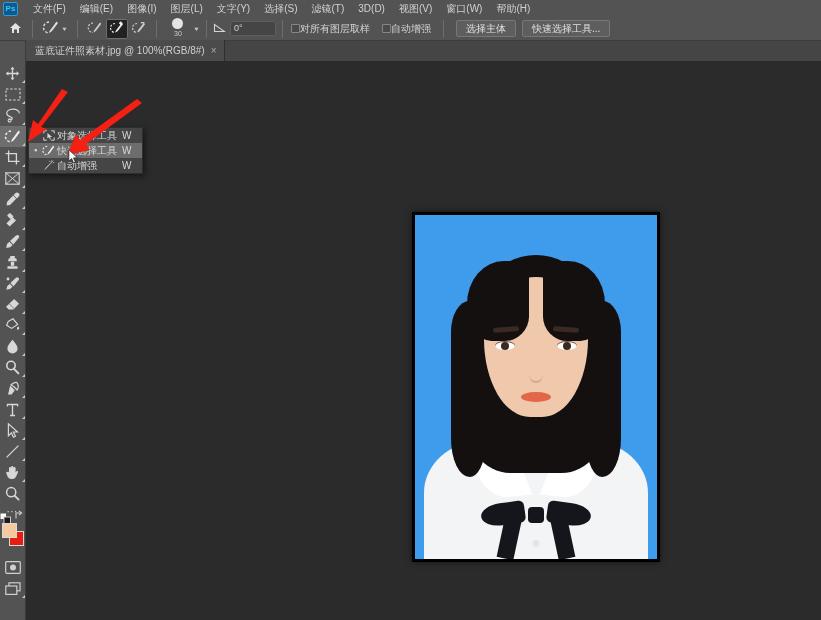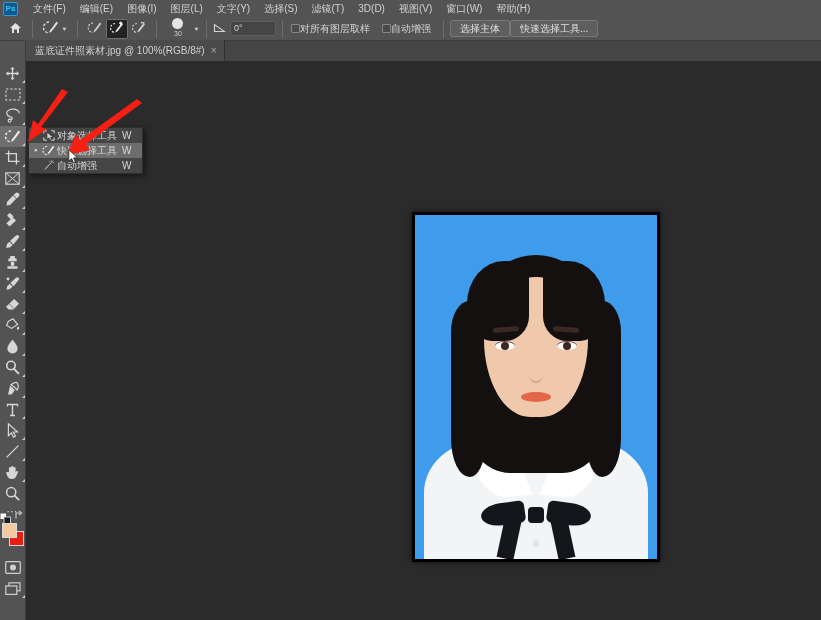--- a/index.html
+++ b/index.html
@@ -65,21 +65,21 @@
     width: 46px; height: 15px; background: #454545;
     border: 1px solid #5e5e5e; border-radius: 2px;
     color: #d4d4d4; font-size: 9px; line-height: 13px; padding-left: 3px;
   }
   .chk-wrap { display: flex; align-items: center; gap: 0; padding: 0 2px; }
   .chk {
     width: 9px; height: 9px; background: #4a4a4a;
     border: 1px solid #868686; border-radius: 1px;
   }
   .opt-btn {
-    height: 17px; padding: 0 9px; 
+    height: 17px; padding: 0 9px; margin-left: 6px;
     background: #5e5e5e; border: 1px solid #777777; border-radius: 2px;
     color: #e0e0e0; font-size: 10px; line-height: 15px; white-space: nowrap;
   }
 
   
   .tabstrip {
     position: absolute; left: 26px; top: 41px; width: 795px; height: 21px;
     background: #454545; border-bottom: 1px solid #2b2b2b;
     display: flex; align-items: flex-end;
   }

